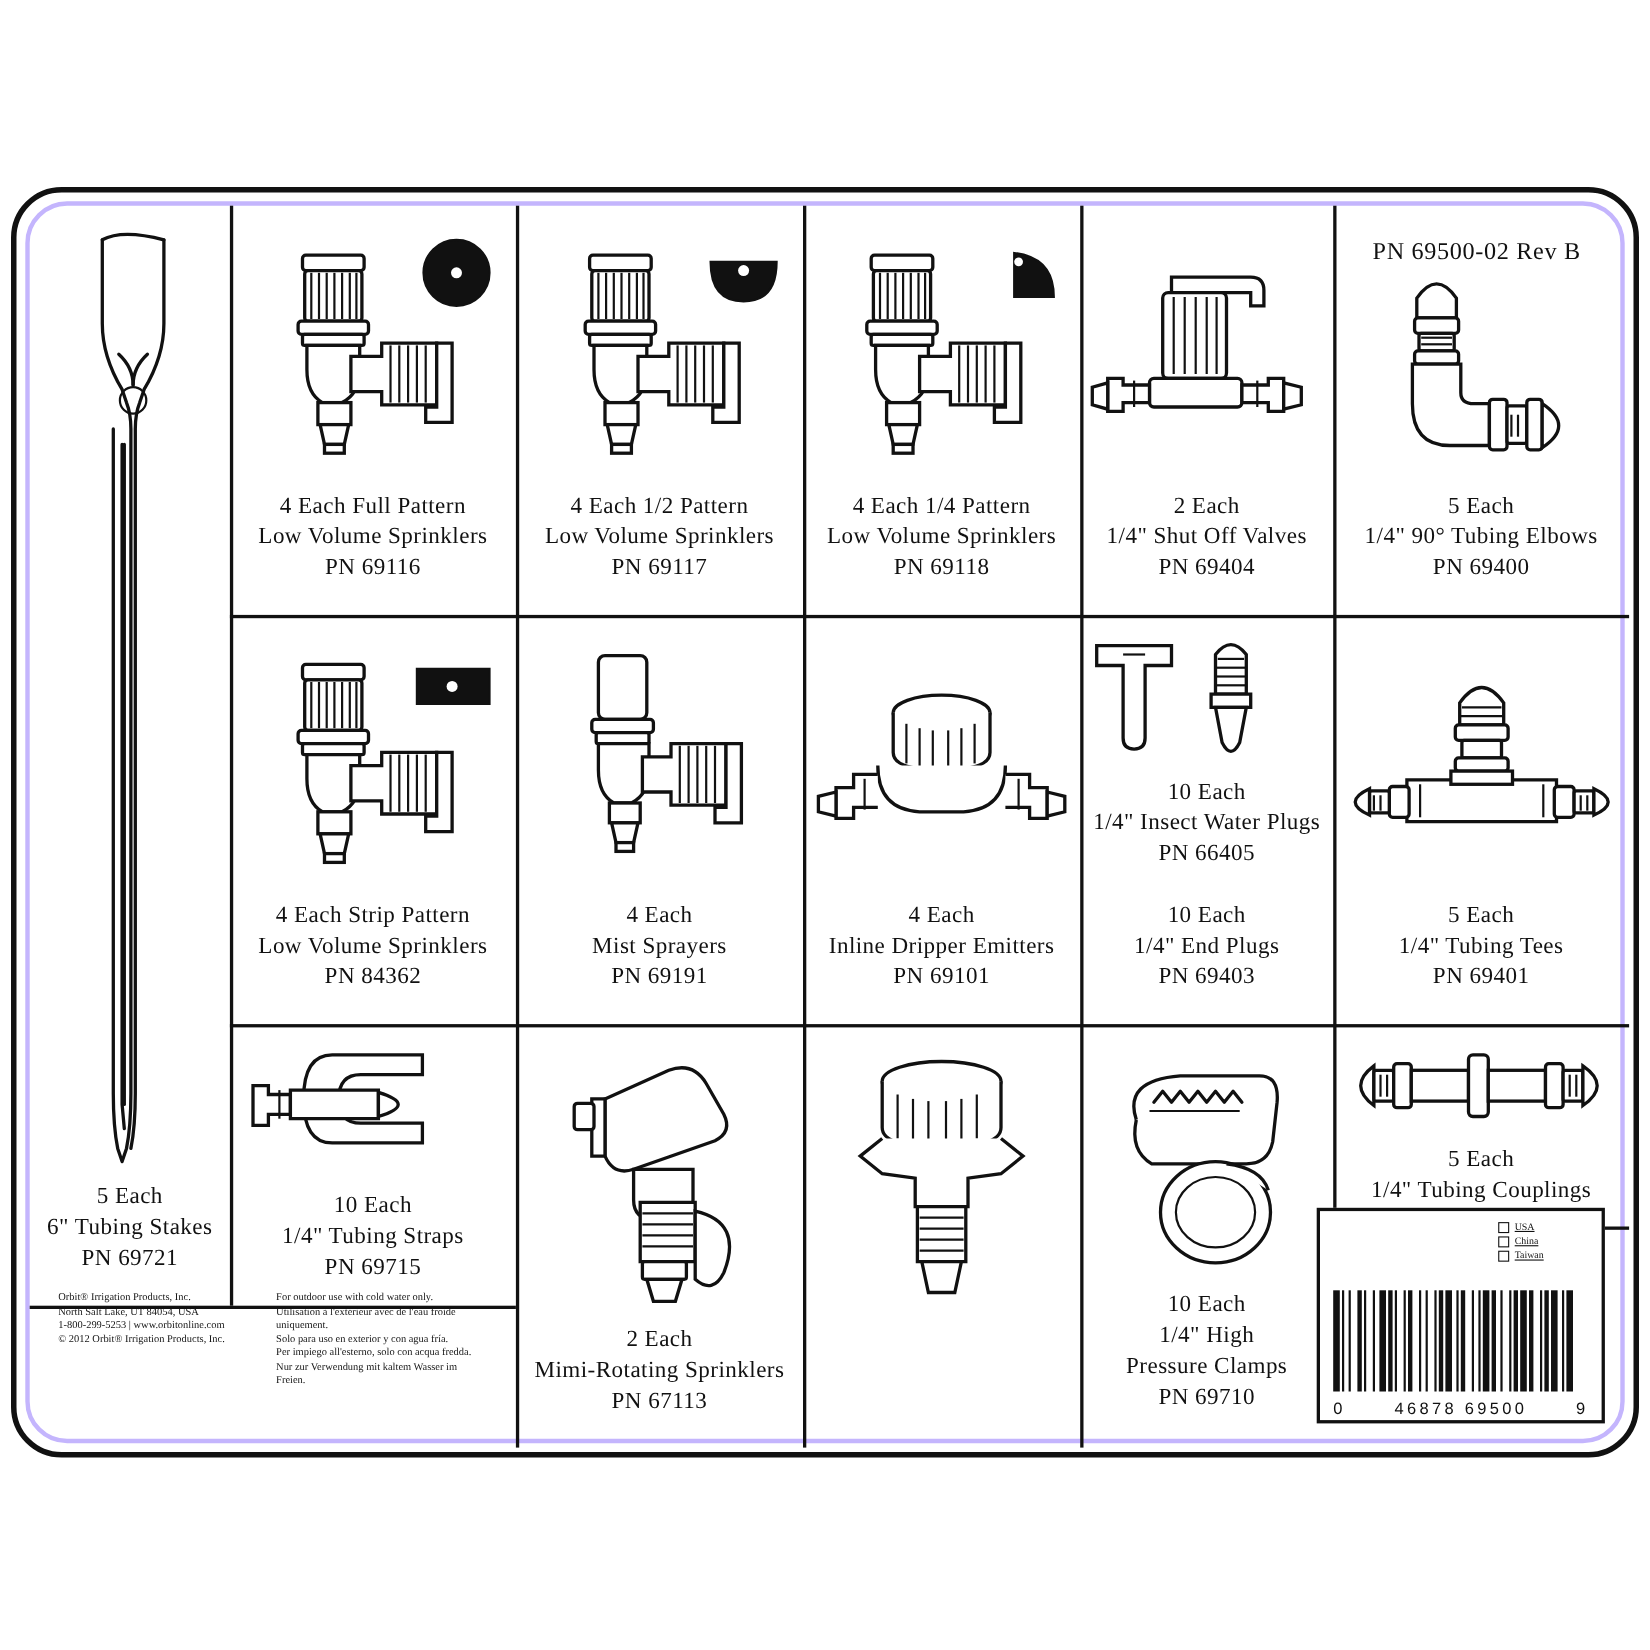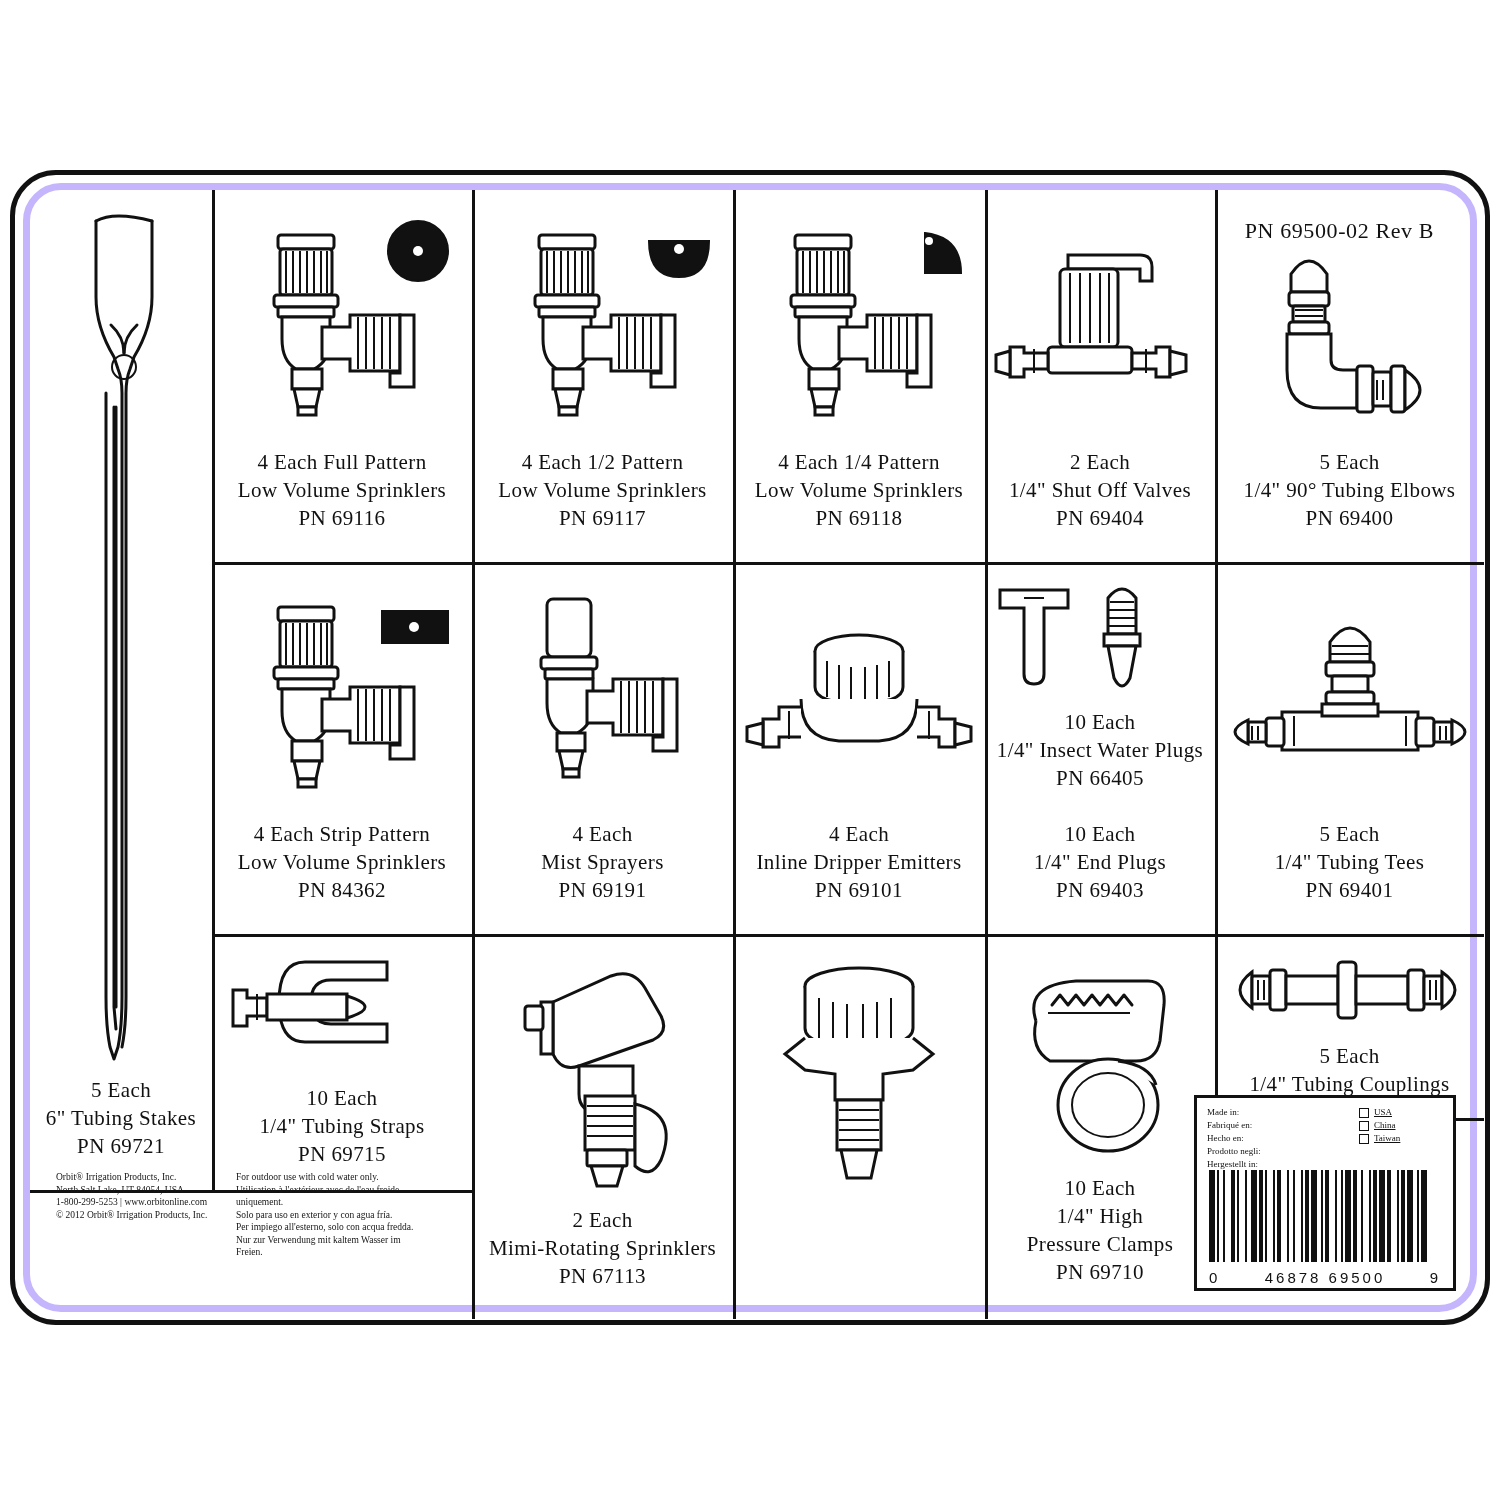--- a/index.html
+++ b/index.html
@@ -6,21 +6,21 @@
   body{width:1500px;height:1500px;font-family:"Liberation Serif",serif;color:#111;overflow:hidden;}
   #sheet{position:absolute;left:0;top:0;width:1500px;height:1500px;}
 
   
   .card{
     position:absolute;left:10px;top:170px;width:1480px;height:1155px;
     border:5px solid #111;border-radius:46px;background:#fff;box-sizing:border-box;
   }
   .inner{
     position:absolute;left:8px;top:8px;right:8px;bottom:8px;
-    border:7px solid #c4b5fd;border-radius:38px;box-sizing:border-box;
+    border:4px solid #c4b5fd;border-radius:38px;box-sizing:border-box;
   }
 
   
   .vline{position:absolute;width:3px;background:#111;}
   .hline{position:absolute;height:3px;background:#111;}
 
   
   .cell{position:absolute;box-sizing:border-box;text-decoration:underline;}
   .cap{
     position:absolute;left:0;right:0;text-align:center;
@@ -35,21 +35,21 @@
   .fillB{fill:#111;stroke:#111;stroke-width:2;}
   .wh{fill:#fff;stroke:#111;stroke-width:3;}
   .whT{fill:#fff;stroke:#111;stroke-width:2;}
 
   
   .rev{
     position:absolute;right:36px;top:28px;font-size:22px;letter-spacing:.6px;
   }
 
   
-  .fineWrap{position:absolute;left:26px;bottom:16px;width:390px;height:118px;display:flex;}
+  .fineWrap{position:absolute;left:26px;bottom:16px;width:390px;height:118px;display:flex;gap:18px;}
   .fine{font-size:9.5px;line-height:12.5px;color:#151515;width:180px;}
   .fine div{white-space:nowrap;overflow:hidden;}
 
   
   .bcbox{
     position:absolute;right:14px;bottom:14px;width:262px;height:196px;
     border:3px solid #111;background:#fff;box-sizing:border-box;
   }
   .madein{position:absolute;left:10px;top:8px;width:150px;font-size:9px;line-height:13px;}
   .checks{position:absolute;right:8px;top:8px;width:86px;font-size:9px;line-height:13px;text-decoration:underline;}
@@ -597,27 +597,20 @@
           <div>Utilisation à l'extérieur avec de l'eau froide</div>
           <div>uniquement.</div>
           <div>Solo para uso en exterior y con agua fría.</div>
           <div>Per impiego all'esterno, solo con acqua fredda.</div>
           <div>Nur zur Verwendung mit kaltem Wasser im</div>
           <div>Freien.</div>
         </div>
       </div>
 
       <div class="bcbox">
-        <div class="madein">
-          <div>Made in:</div>
-          <div>Fabriqué en:</div>
-          <div>Hecho en:</div>
-          <div>Prodotto negli:</div>
-          <div>Hergestellt in:</div>
-        </div>
         <div class="checks">
           <div>
             <span class="cbx"></span>
             <span>USA</span>
           </div>
           <div>
             <span class="cbx"></span>
             <span>China</span>
           </div>
           <div>

